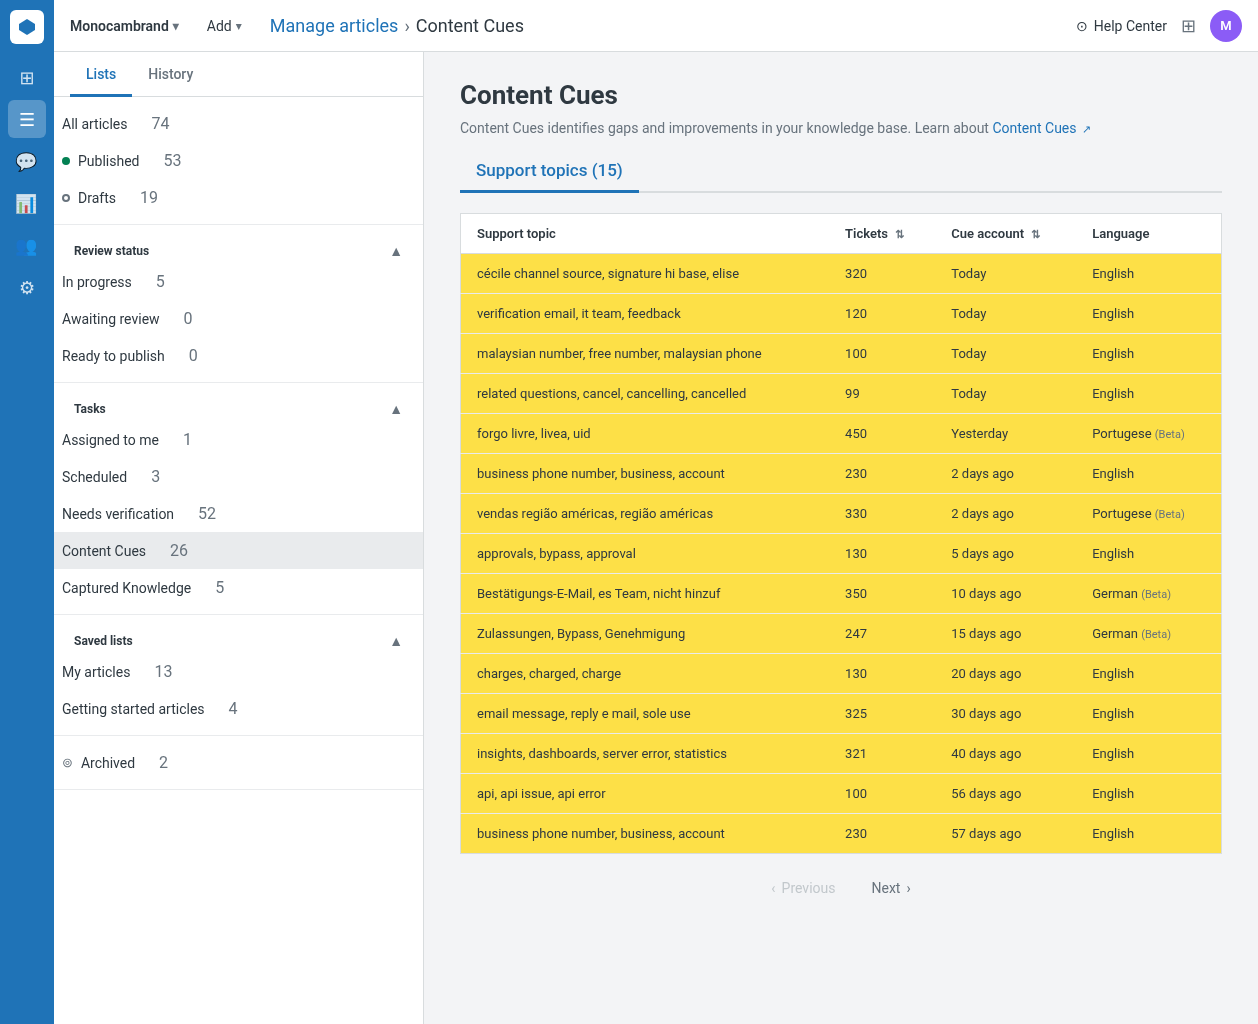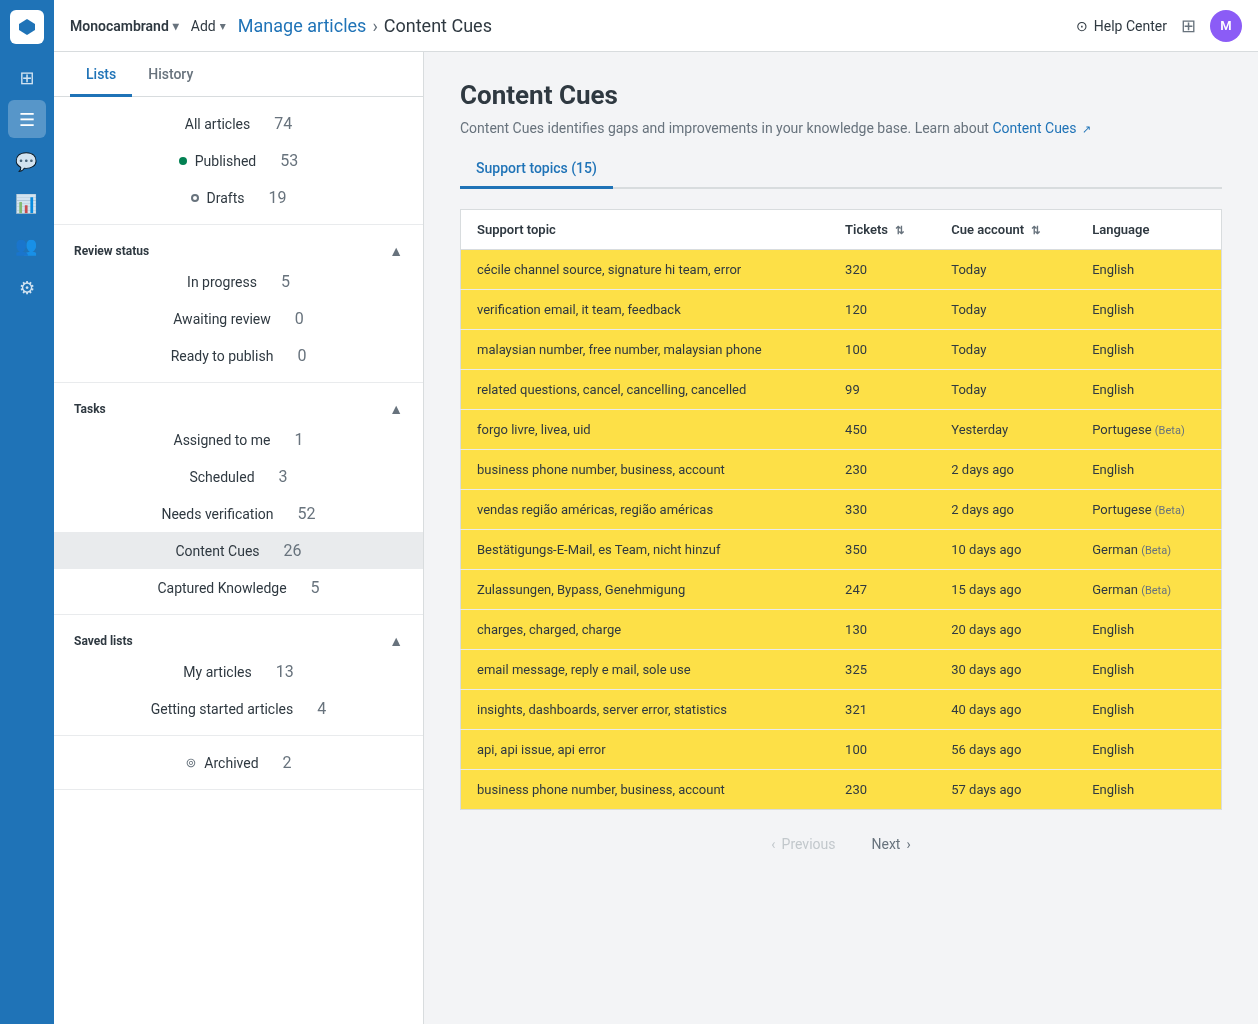--- a/index.html
+++ b/index.html
@@ -42,21 +42,21 @@
     }
 
     
     .topnav {
       background: #fff;
       border-bottom: 1px solid #d8dcde;
       height: 52px;
       display: flex;
       align-items: center;
       padding: 0 16px;
-      gap: 12px;
+      gap: 28px;
       flex-shrink: 0;
     }
     .topnav-brand {
       display: flex; align-items: center; gap: 4px;
       font-weight: 600; font-size: 14px; color: #2f3941; cursor: pointer;
     }
     .topnav-brand .chevron { color: #68737d; font-size: 12px; }
     .topnav-add {
       display: flex; align-items: center; gap: 4px;
       font-size: 14px; color: #2f3941; cursor: pointer;
@@ -115,22 +115,22 @@
       margin-bottom: -1px;
     }
     .sidebar-tab.active {
       color: #1f73b7;
       border-bottom-color: #1f73b7;
     }
 
     .sidebar-section { padding: 8px 0; border-bottom: 1px solid #e9ebed; }
 
     .sidebar-row {
-      display: flex; align-items: center; justify-content: center;
-      padding: 9px 20px;
+      display: flex; align-items: center; justify-content: flex-start;
+      padding: 9px 8px;
       cursor: pointer;
       border-radius: 0;
       gap: 24px;
     }
     .sidebar-row.active { background: #e9ebed; }
     .sidebar-row-left {
       display: flex; align-items: center; gap: 8px;
       font-size: 14px; color: #2f3941;
     }
     .sidebar-row-count {
@@ -170,21 +170,21 @@
     .page-subtitle a { color: #1f73b7; cursor: pointer; }
 
     
     .content-tabs {
       display: flex;
       border-bottom: 2px solid #d8dcde;
       margin-bottom: 20px;
     }
     .content-tab {
       padding: 10px 16px;
-      font-size: 14px; font-weight: 500;
+      font-size: 17px; font-weight: 500;
       cursor: pointer; color: #68737d;
       border-bottom: 3px solid transparent;
       margin-bottom: -2px;
     }
     .content-tab.active {
       color: #1f73b7;
       border-bottom-color: #1f73b7;
     }
 
     
@@ -423,21 +423,21 @@
               <span>Cue account</span>
               <span class="sort-icon">⇅</span>
             </th>
             <th>
               <span>Language</span>
             </th>
           </tr>
         </thead>
         <tbody id="table-body">
             <tr>
-      <td>cécile channel source, signature hi team, error</td>
+      <td>cécile channel source, signature hi base, elise</td>
       <td>320</td>
       <td>Today</td>
       <td>English</td>
     </tr>
             <tr>
       <td>verification email, it team, feedback</td>
       <td>120</td>
       <td>Today</td>
       <td>English</td>
     </tr>
@@ -465,20 +465,26 @@
       <td>2 days ago</td>
       <td>English</td>
     </tr>
             <tr>
       <td>vendas região américas, região américas</td>
       <td>330</td>
       <td>2 days ago</td>
       <td>Portugese <span class="lang-beta">(Beta)</span></td>
     </tr>
             <tr>
+      <td>approvals, bypass, approval</td>
+      <td>130</td>
+      <td>5 days ago</td>
+      <td>English</td>
+    </tr>
+            <tr>
       <td>Bestätigungs-E-Mail, es Team, nicht hinzuf</td>
       <td>350</td>
       <td>10 days ago</td>
       <td>German <span class="lang-beta">(Beta)</span></td>
     </tr>
             <tr>
       <td>Zulassungen, Bypass, Genehmigung</td>
       <td>247</td>
       <td>15 days ago</td>
       <td>German <span class="lang-beta">(Beta)</span></td>

